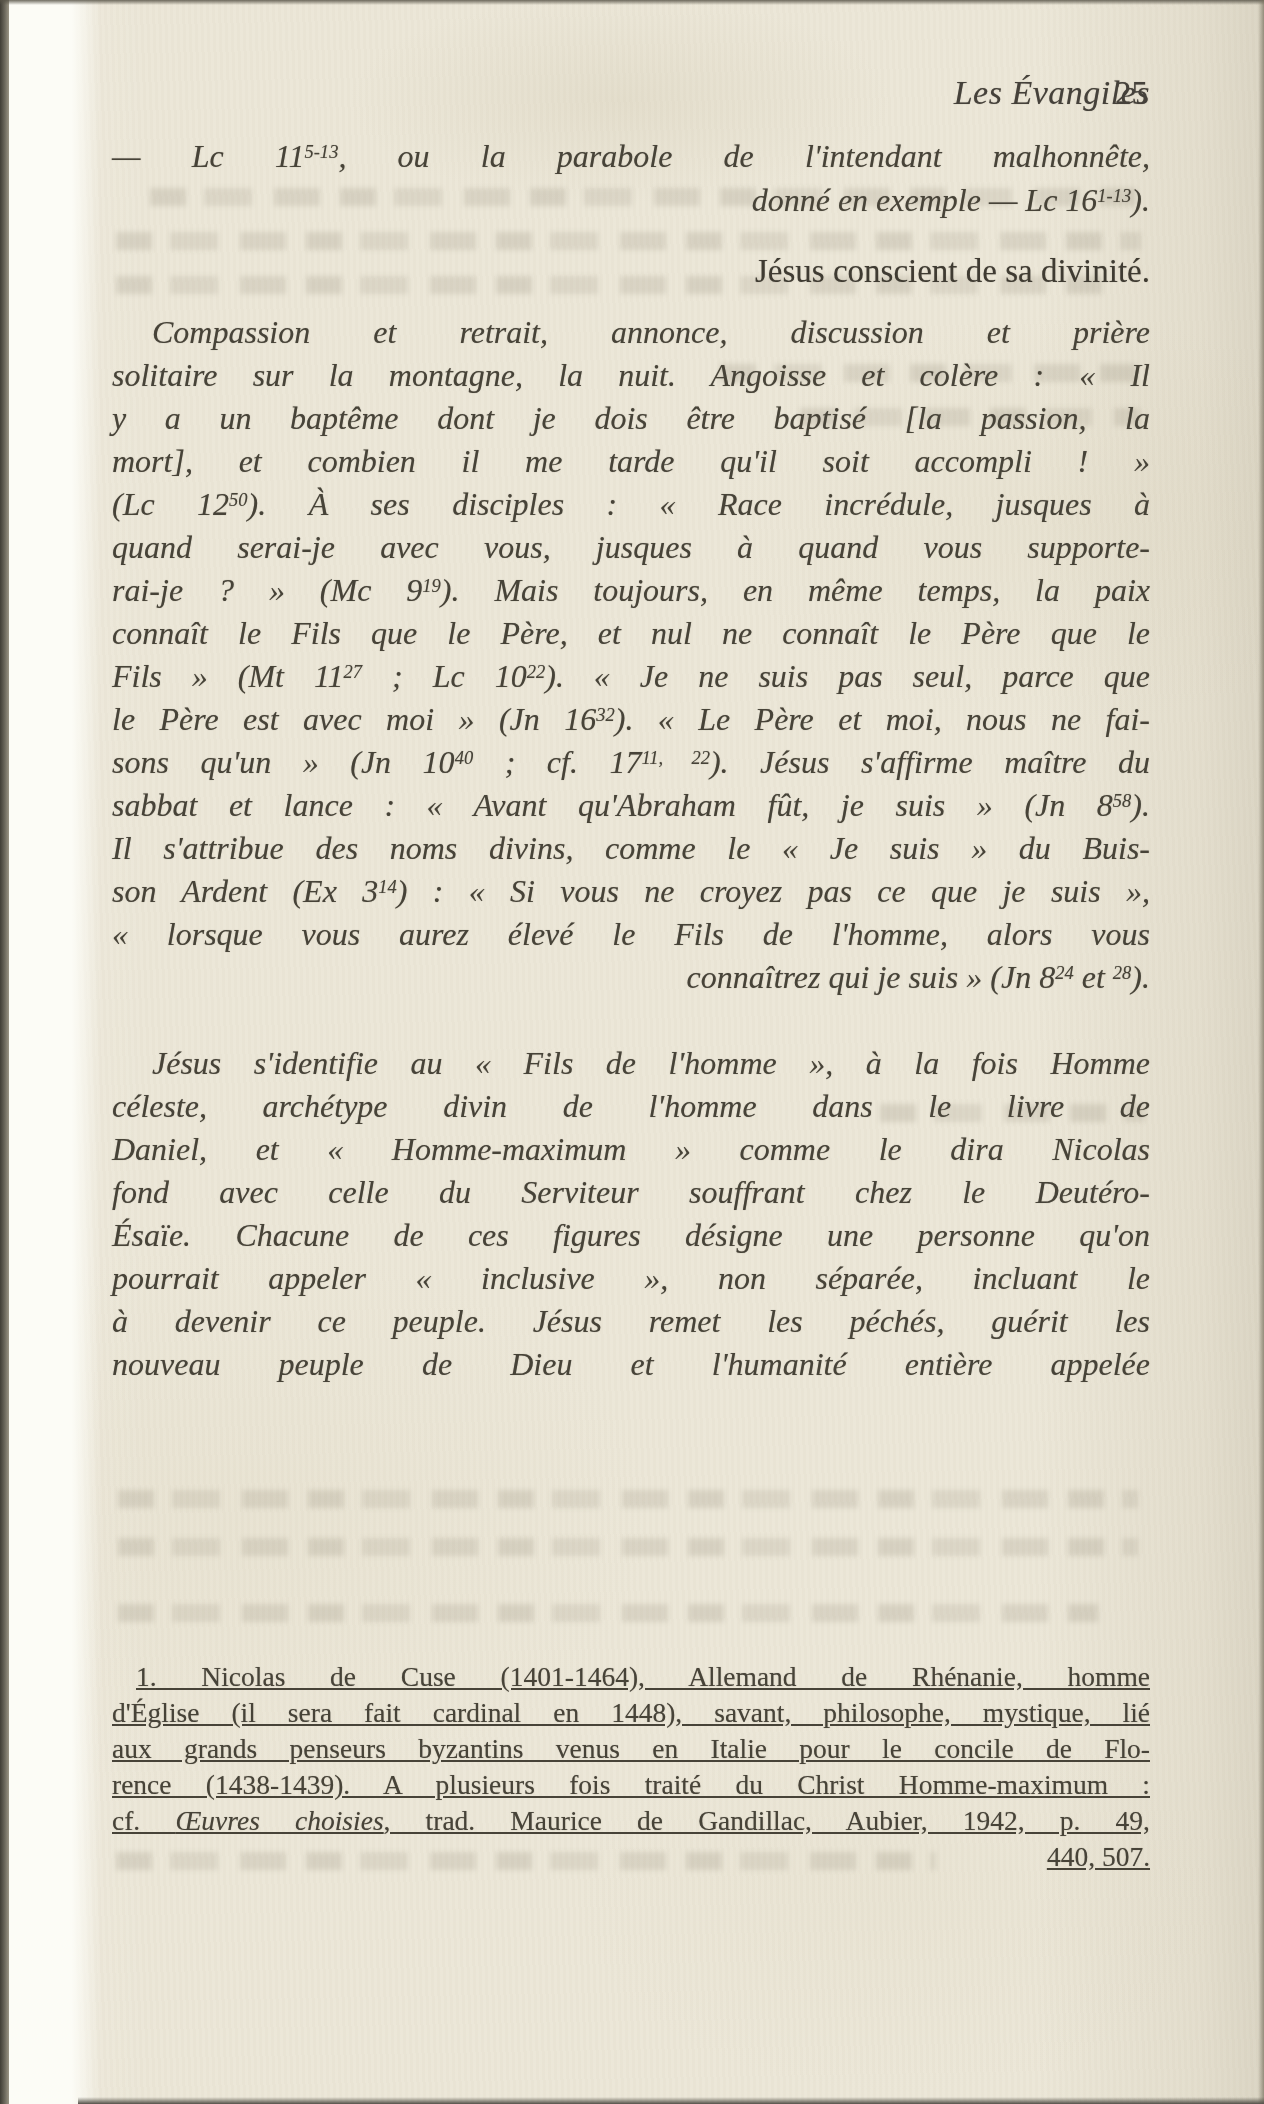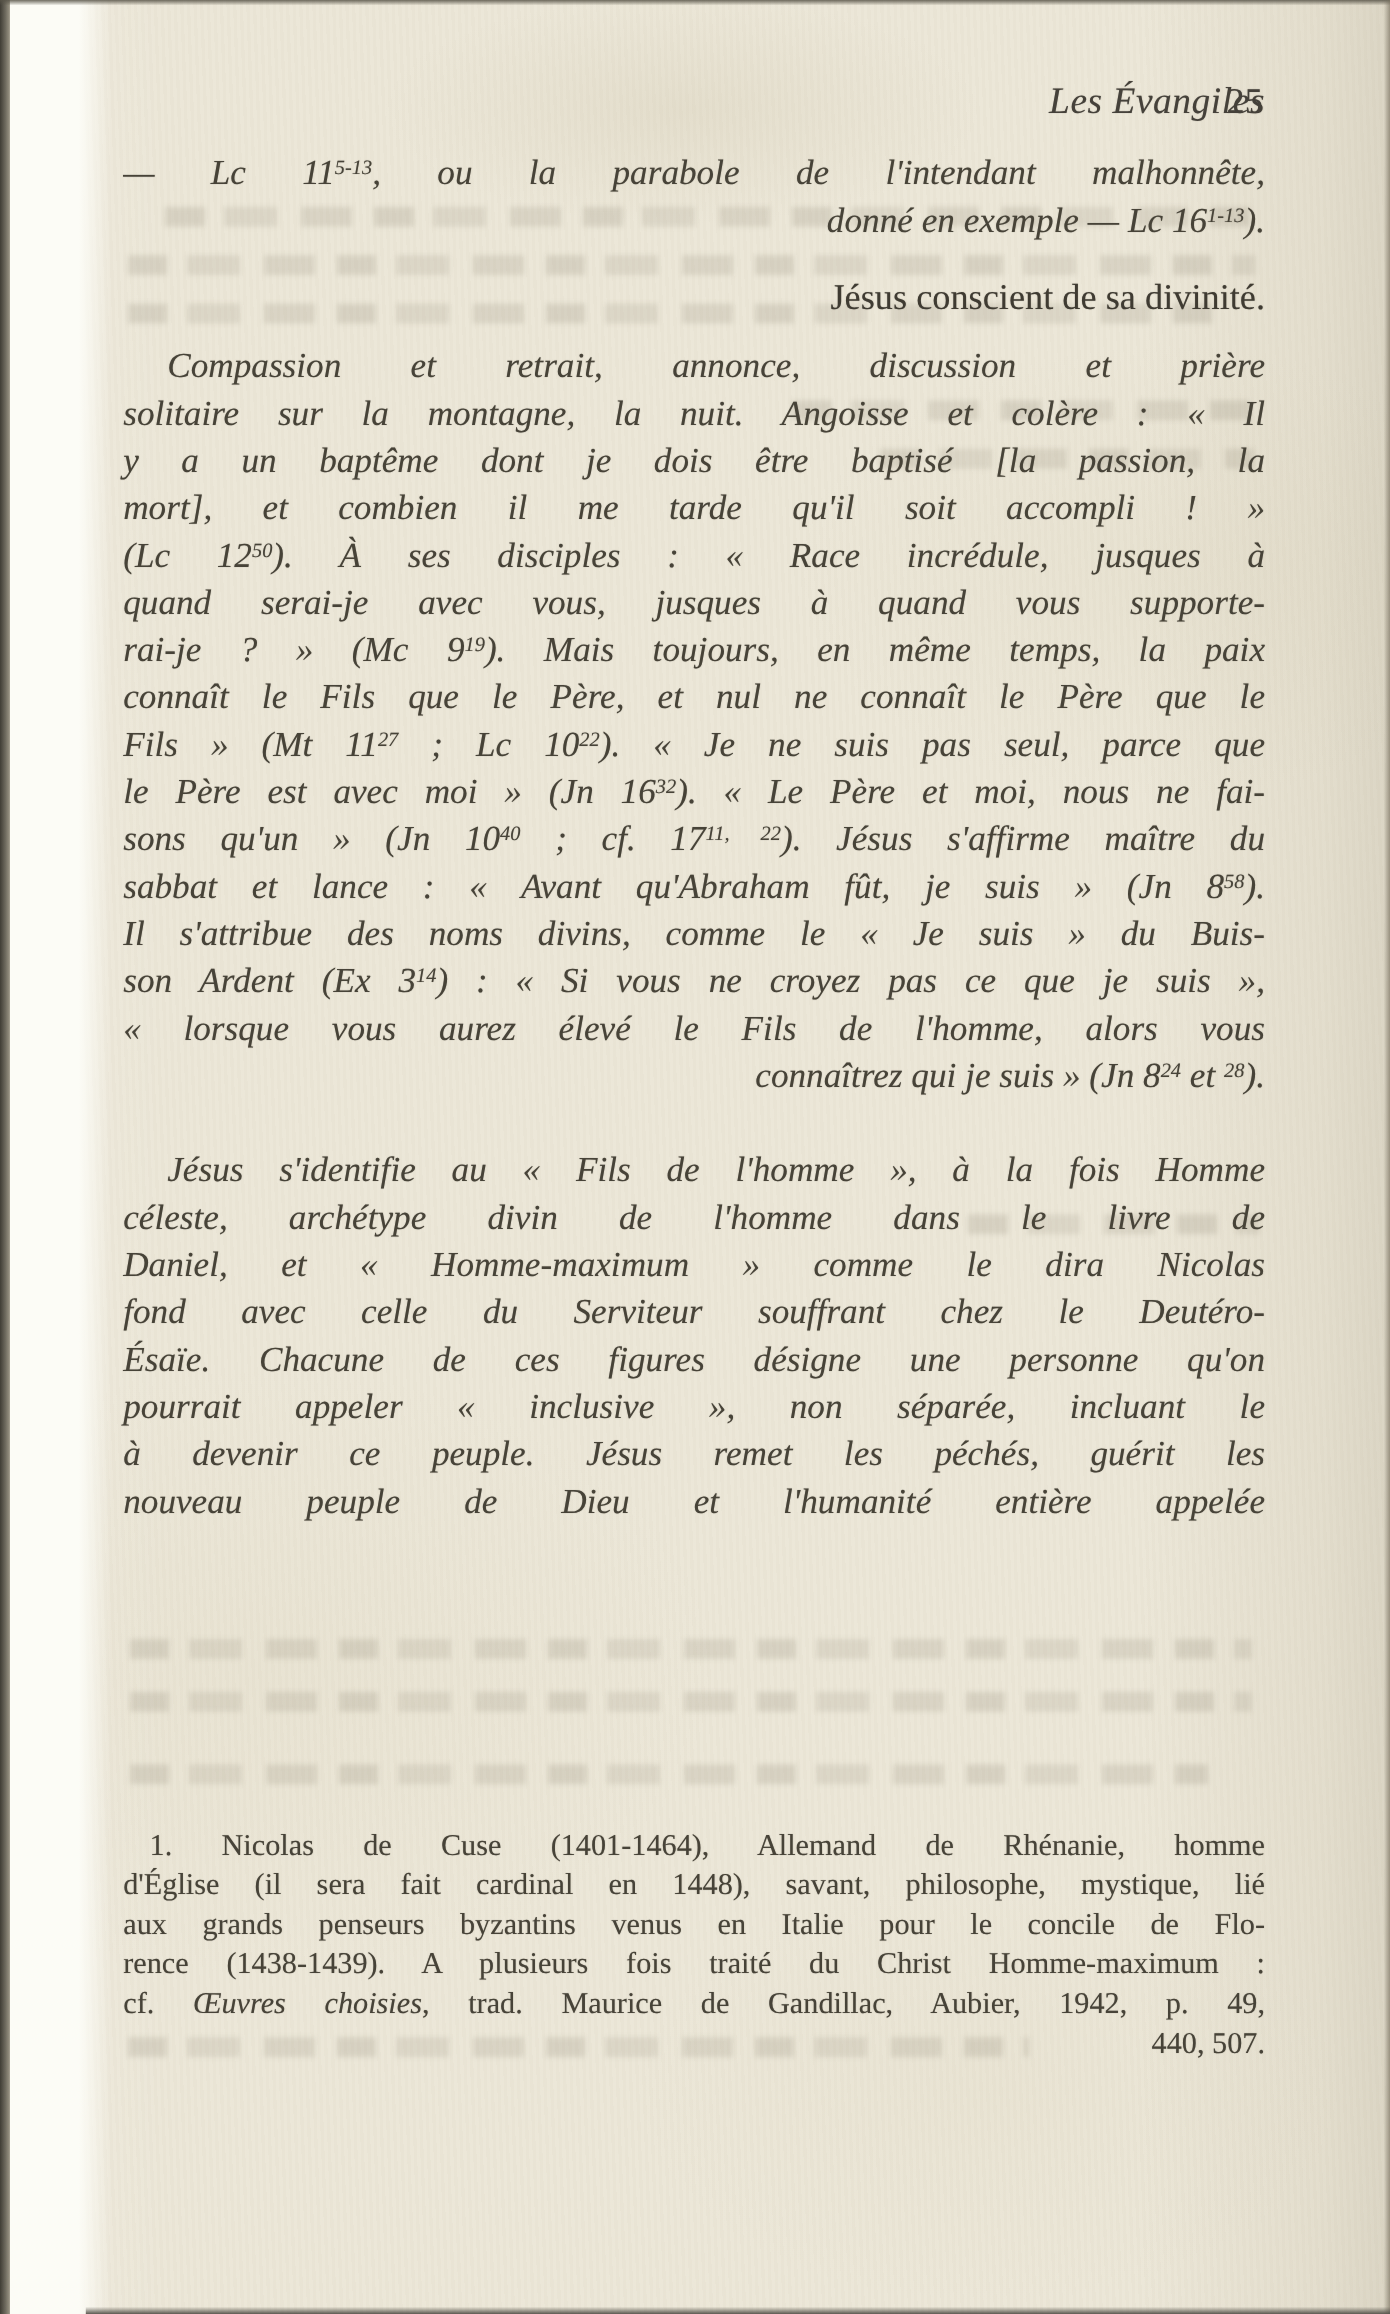--- a/index.html
+++ b/index.html
@@ -48,21 +48,21 @@
   .italic{font-style:italic;}
   .line{line-height:43px;height:43px;text-align:right;}
   .line.j{text-align:justify;text-align-last:justify;}
   .line.ind{padding-left:40px;}
   #b-intro{top:134px;font-size:32px;}
   #b-intro .line{line-height:44px;height:44px;}
   #b-heading{top:250px;font-size:33px;color:#3f3b32;}
   #b-divinity{top:311px;font-size:32px;}
   #b-son{top:1042px;font-size:32px;}
   #b-footnote{top:1659px;font-size:27.5px;}
-  #b-footnote .line{line-height:36px;height:36px;}
+  #b-footnote .line{line-height:36px;height:36px;text-decoration:underline;}
   #b-footnote .line.ind{padding-left:24px;}
   .it{font-style:italic;}
   sup{font-size:.58em;line-height:0;vertical-align:baseline;position:relative;top:-.48em;font-family:Liberation Serif, serif;}
 </style>
 </head>
 <body>
 
 <div class="paper-texture"></div>
 <div class="band-white"></div>
 <div class="edge-left"></div>

